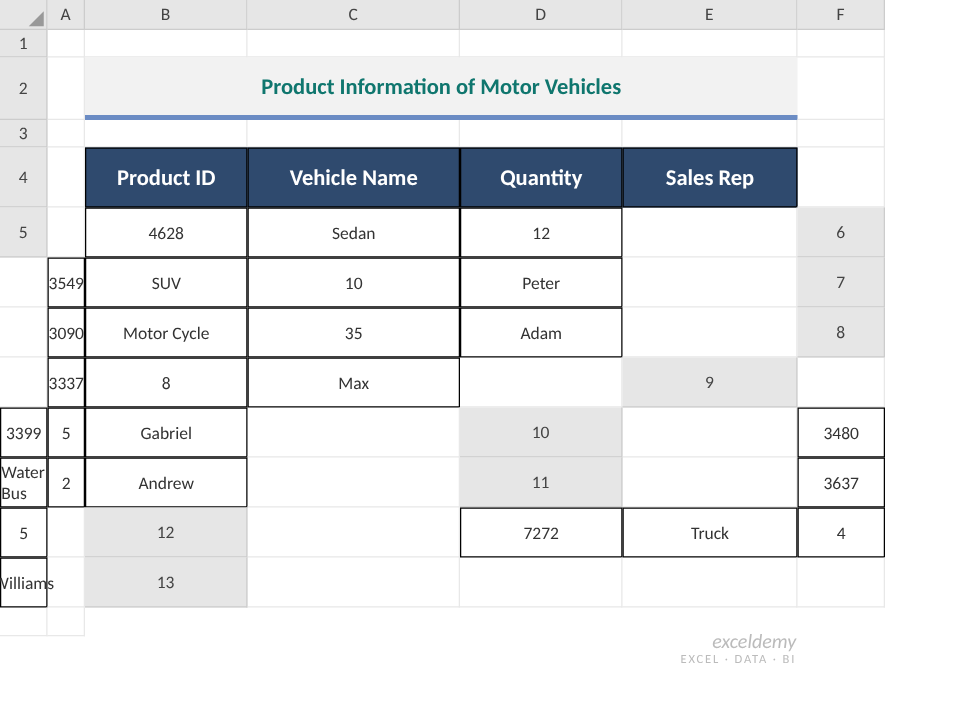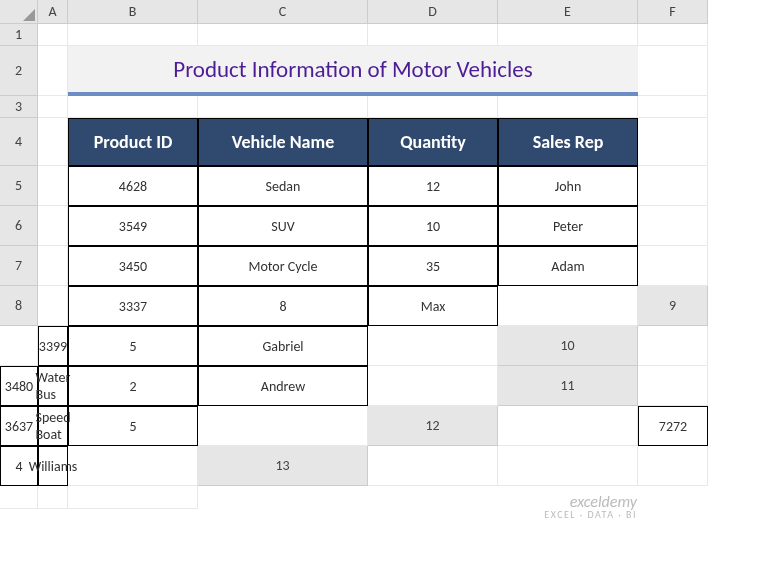--- a/index.html
+++ b/index.html
@@ -58,23 +58,23 @@
     .title-wrap {
       grid-column: 3 / 7;
       grid-row: 3;
       display: flex;
       align-items: center;
       justify-content: center;
       background: #f2f2f2;
       border-bottom: 4px solid #6b8cc4;
     }
     .title-text {
-      font-size: 23px;
-      font-weight: normal;
-      color: #4c1d95;
+      font-size: 18px;
+      font-weight: bold;
+      color: #0f766e;
     }
     .dhead {
       grid-row: 5;
       background: #2f4a6e;
       color: #fff;
       font-weight: bold;
       font-size: 18px;
       display: flex;
       align-items: center;
       justify-content: center;
@@ -84,21 +84,21 @@
       display: flex;
       align-items: center;
       justify-content: center;
       font-size: 14px;
       color: #333;
       border: 1px solid #000;
     }
     .watermark {
       position: absolute;
       right: 130px;
-      bottom: 60px;
+      bottom: 48px;
       font-size: 16px;
       color: #bbb;
       font-style: italic;
       font-weight: 300;
       text-align: right;
       line-height: 1;
     }
     .watermark small {
       display: block;
       font-size: 10px;
@@ -147,34 +147,33 @@
   <div class="dhead" style="grid-column:4">Vehicle Name</div>
   <div class="dhead" style="grid-column:5">Quantity</div>
   <div class="dhead" style="grid-column:6">Sales Rep</div>
   <div class="cell"></div>
 
   <div class="rowhdr">5</div>
   <div class="cell"></div>
   <div class="dcell">4628</div>
   <div class="dcell">Sedan</div>
   <div class="dcell">12</div>
-  <div class="dcell">John</div>
   <div class="cell"></div>
 
   <div class="rowhdr">6</div>
   <div class="cell"></div>
   <div class="dcell">3549</div>
   <div class="dcell">SUV</div>
   <div class="dcell">10</div>
   <div class="dcell">Peter</div>
   <div class="cell"></div>
 
   <div class="rowhdr">7</div>
   <div class="cell"></div>
-  <div class="dcell">3450</div>
+  <div class="dcell">3090</div>
   <div class="dcell">Motor Cycle</div>
   <div class="dcell">35</div>
   <div class="dcell">Adam</div>
   <div class="cell"></div>
 
   <div class="rowhdr">8</div>
   <div class="cell"></div>
   <div class="dcell">3337</div>
   <div class="dcell">8</div>
   <div class="dcell">Max</div>
@@ -191,27 +190,27 @@
   <div class="cell"></div>
   <div class="dcell">3480</div>
   <div class="dcell">Water Bus</div>
   <div class="dcell">2</div>
   <div class="dcell">Andrew</div>
   <div class="cell"></div>
 
   <div class="rowhdr">11</div>
   <div class="cell"></div>
   <div class="dcell">3637</div>
-  <div class="dcell">Speed Boat</div>
   <div class="dcell">5</div>
   <div class="cell"></div>
 
   <div class="rowhdr">12</div>
   <div class="cell"></div>
   <div class="dcell">7272</div>
+  <div class="dcell">Truck</div>
   <div class="dcell">4</div>
   <div class="dcell">Williams</div>
   <div class="cell"></div>
 
   <div class="rowhdr">13</div>
   <div class="cell"></div>
     <div class="cell"></div>
     <div class="cell"></div>
     <div class="cell"></div>
     <div class="cell"></div>

